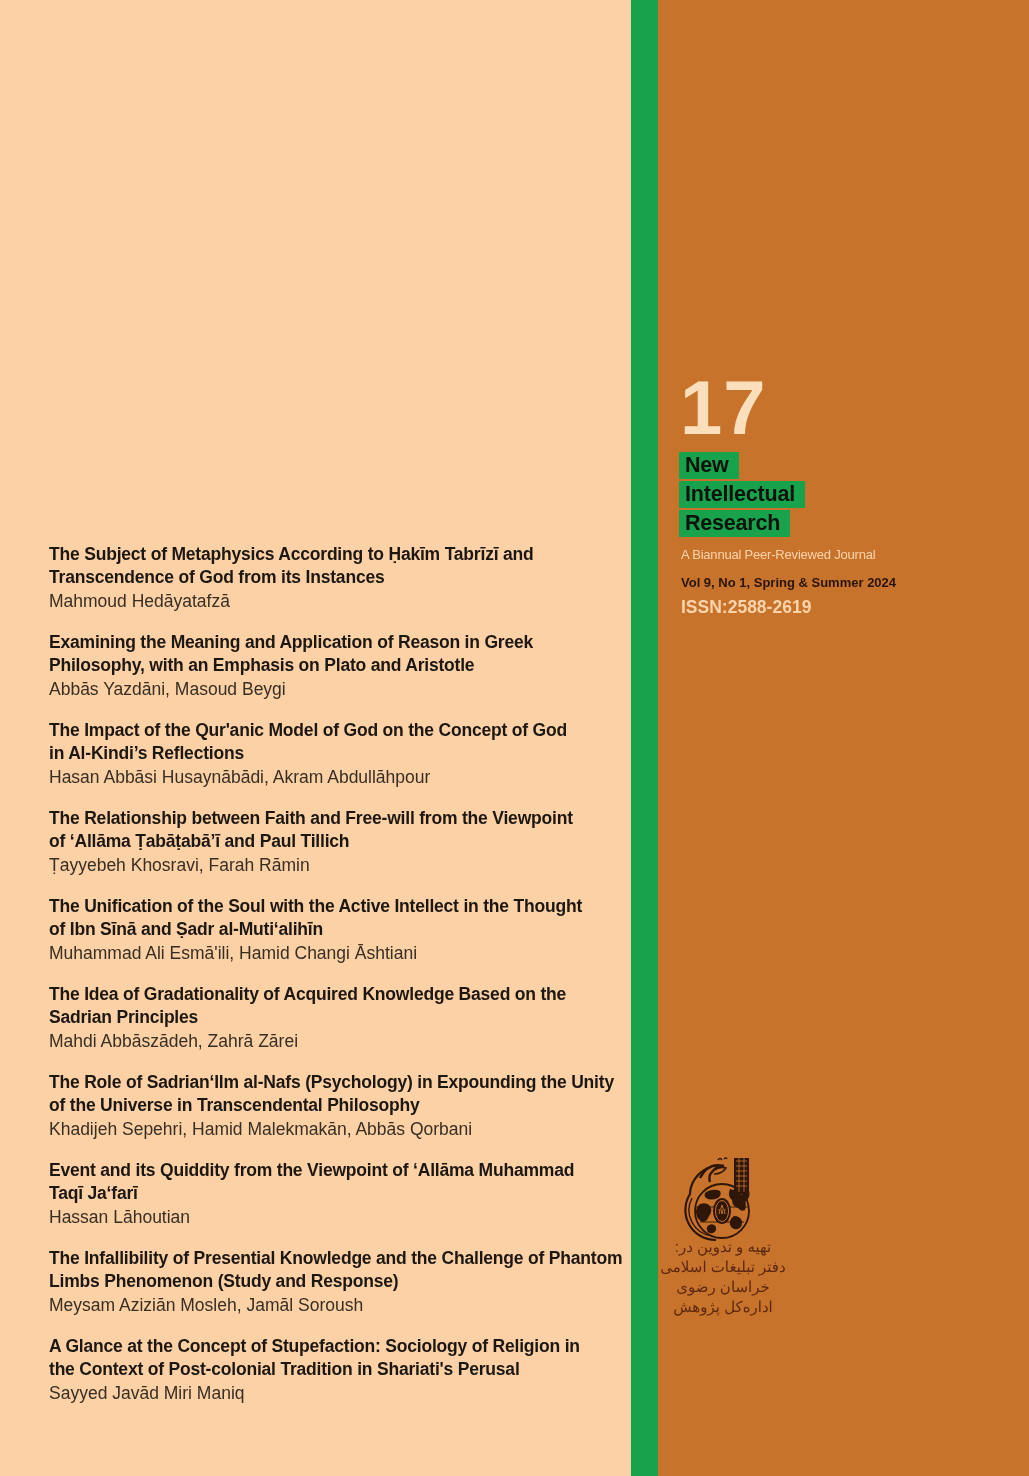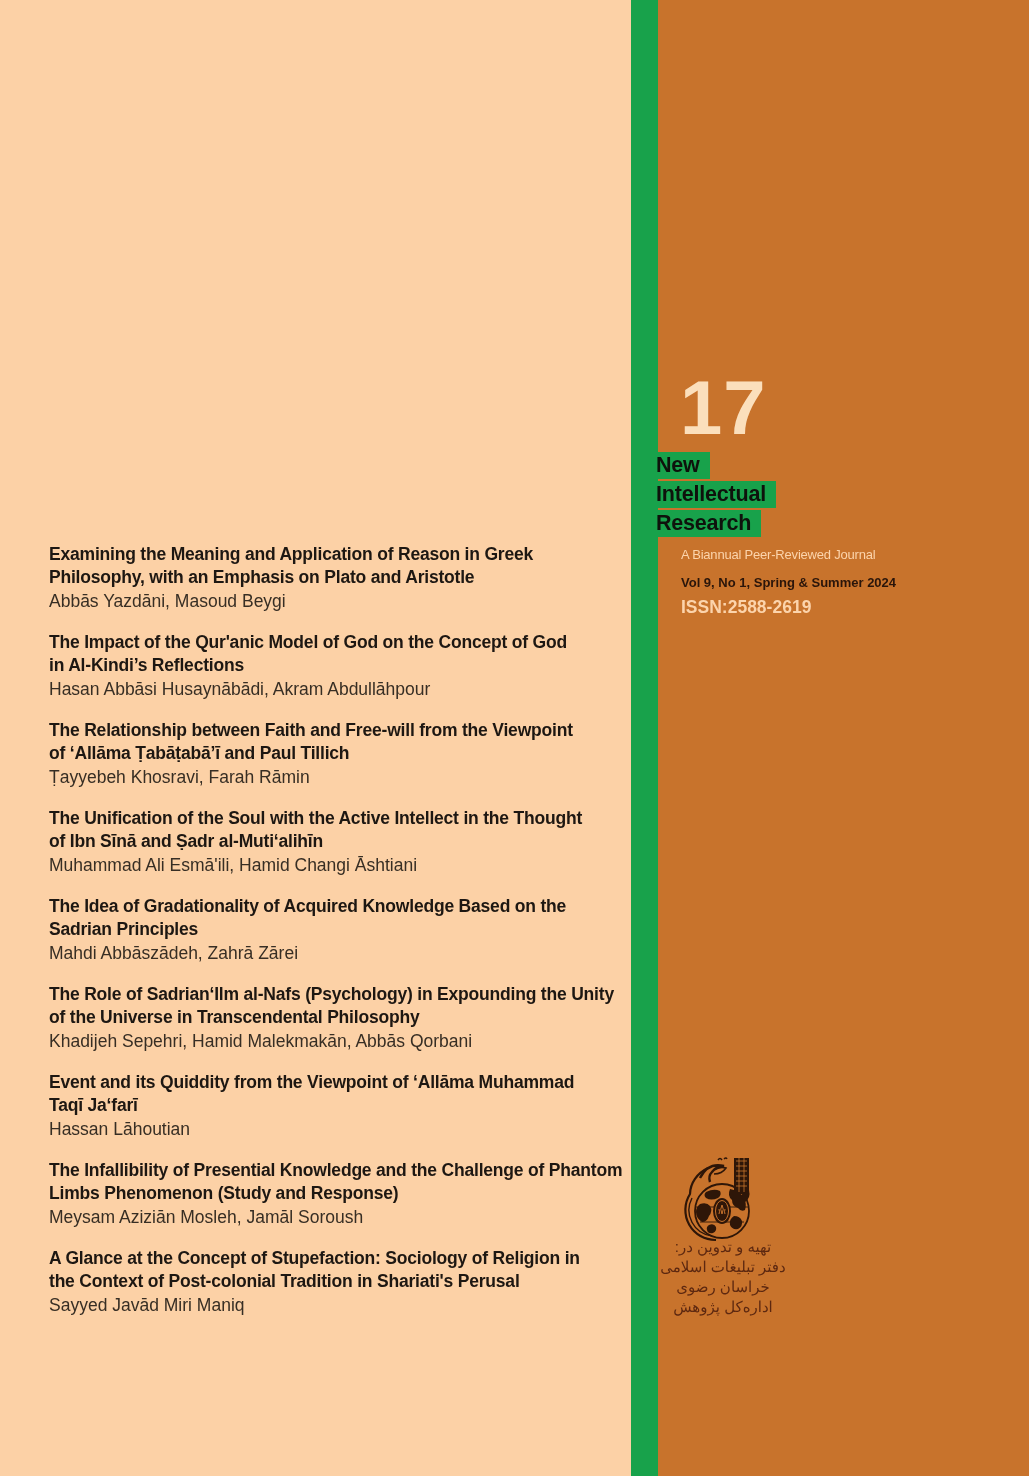--- a/index.html
+++ b/index.html
@@ -29,21 +29,21 @@
   .article-authors {
     font-size:17.5px; line-height:23px; color:#372E24; margin-top:1px;
   }
 
   
   .issue-number {
     position:absolute; left:680px; top:368px;
     font-size:76px; line-height:80px; font-weight:bold;
     color:#FBDFBC; letter-spacing:1px;
   }
-  .journal-title { position:absolute; left:650px; top:452px; }
+  .journal-title { position:absolute; left:679px; top:452px; }
   .journal-title-line {
     display:table; background:#18A24B; color:#0E120C;
     font-size:21.5px; line-height:22px; font-weight:bold;
     padding:2px 10px 3px 6px; margin-bottom:2px; letter-spacing:-0.2px;
   }
   .subtitle {
     position:absolute; left:681px; top:547px;
     font-size:13px; color:#FCD4AC; letter-spacing:-0.2px;
   }
   .vol-line {
@@ -66,20 +66,25 @@
 </head>
 <body>
 
 <div class="page">
 
   <div class="stripe"></div>
 
   <div class="right-panel"></div>
 
   <div class="articles">
+    <div class="article">
+      <div class="article-title">The Subject of Metaphysics According to Ḥakīm Tabrīzī and
+Transcendence of God from its Instances</div>
+      <div class="article-authors">Mahmoud Hedāyatafzā</div>
+    </div>
     <div class="article">
       <div class="article-title">Examining the Meaning and Application of Reason in Greek
 Philosophy, with an Emphasis on Plato and Aristotle</div>
       <div class="article-authors">Abbās Yazdāni, Masoud Beygi</div>
     </div>
     <div class="article">
       <div class="article-title">The Impact of the Qur'anic Model of God on the Concept of God
 in Al-Kindi’s Reflections</div>
       <div class="article-authors">Hasan Abbāsi Husaynābādi, Akram Abdullāhpour</div>
     </div>

